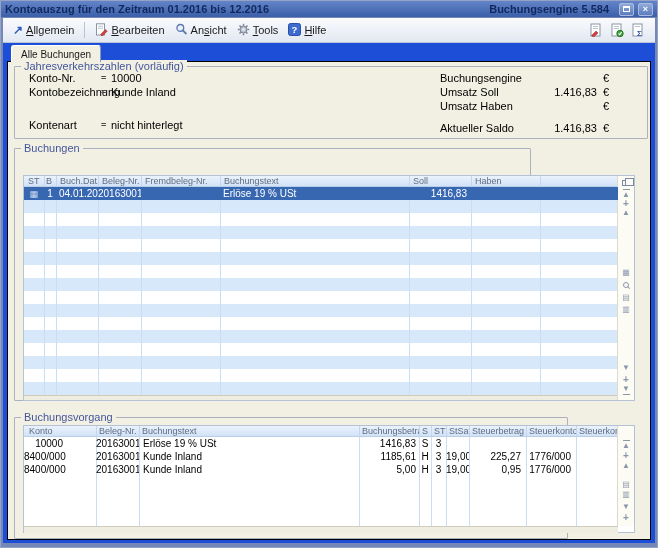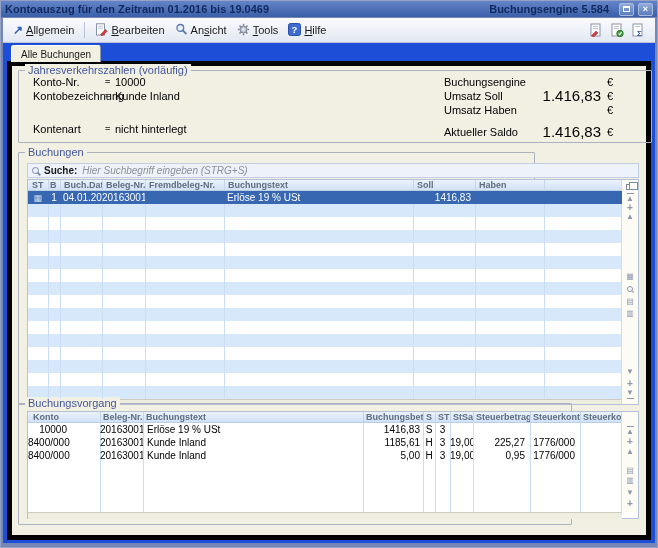--- a/index.html
+++ b/index.html
@@ -30,42 +30,42 @@
   .tsep{width:1px;height:16px;background:#B9C3D6;margin:0 4px;}
   .arrow-ne{color:#2E5FB8;font-weight:bold;font-size:12px;line-height:1;}
   .toolbar-right{margin-left:auto;display:flex;gap:7px;align-items:center;padding-right:4px;}
   .tb-btn{background:none;border:none;padding:0;line-height:0;}
   
   .content{position:absolute;left:2px;right:2px;top:42px;bottom:4px;background:#1d4ed8;}
   .tab{position:absolute;left:8px;top:2px;height:17px;z-index:3;
     background:#F2F0E3;border:1px solid #FFFFFF;border-bottom:none;border-right-color:#8A97B5;
     border-radius:3px 3px 0 0;font-size:10px;color:#1A1A1A;padding:3px 9px 0 9px;}
   .panel{position:absolute;left:4px;right:4px;top:18px;bottom:3px;
-    background:#F2F0E3;border:5px solid #000000;z-index:2;}
+    background:#F2F0E3;border:1px solid #000000;z-index:2;}
   .group{position:absolute;border:1px solid #ABB1BF;border-radius:1px;}
   .group-title{position:absolute;top:-7px;left:6px;background:#F2F0E3;padding:0 3px;
     font-size:11px;color:#44569B;line-height:12px;}
   
   .f-label,.f-value{position:absolute;font-size:11px;color:#000;line-height:12px;white-space:nowrap;}
   .f-marker{position:absolute;font-size:9px;font-weight:bold;color:#4A4A4A;line-height:9px;}
-  .f-num{position:absolute;font-size:15px;color:#000;text-align:right;line-height:12px;}
+  .f-num{position:absolute;font-size:11px;color:#000;text-align:right;line-height:12px;}
   
   .searchbar{position:absolute;left:8px;top:10px;width:612px;height:15px;
     background:#EDF2FB;border:1px solid #C3CEE2;display:flex;align-items:center;padding:0 4px;gap:5px;}
   .mini-mag{position:relative;width:7px;height:7px;border:1.5px solid #7A8BAF;border-radius:50%;flex:0 0 auto;}
   .mini-mag::after{content:"";position:absolute;width:4px;height:1.5px;background:#7A8BAF;
     transform:rotate(45deg);right:-3px;bottom:-1px;}
   .search-label{font-size:10px;font-weight:bold;color:#1A1A1A;}
   .search-ph{font-size:10px;font-style:italic;color:#8A8F99;}
   
   .tbl{position:absolute;background:#FFFFFF;border:1px solid #B5C1D6;}
   .thead{position:absolute;left:0;top:0;height:11px;width:594px;
     background:linear-gradient(#EAF2FD,#D2E2F7);border-bottom:1px solid #B9CEE9;}
   .hc{position:absolute;top:0;height:11px;line-height:11px;font-size:9px;color:#5E6E80;
-    padding-left:4px;white-space:nowrap;overflow:hidden;font-weight:bold;}
+    padding-left:4px;white-space:nowrap;overflow:hidden;}
   .hv{position:absolute;top:0;height:11px;width:1px;background:#C3D6EE;}
   .vline{position:absolute;width:1px;background:#CBDDF3;z-index:1;}
   .row-sel{position:absolute;left:0;width:594px;height:13px;background:#3767B1;color:#FFF;z-index:2;}
   .c{position:absolute;top:0;height:13px;line-height:13px;font-size:10px;white-space:nowrap;overflow:hidden;}
   .row-sel .c{color:#FFF;}
   .stripes{position:absolute;left:0;width:594px;
     background:repeating-linear-gradient(to bottom,#D8E8FB 0 13px,#FFFFFF 13px 26px);}
   .hstrip{position:absolute;left:0;width:594px;background:#EFEDE0;border-top:1px solid #CFCCBD;}
   .bvrow{position:absolute;left:0;width:594px;height:13px;background:#FFF;z-index:2;}
   .bvrow .c{color:#000;}
@@ -101,21 +101,21 @@
   .rail-mag{position:absolute;left:5px;width:6px;height:6px;border:1.3px solid #8C96AC;border-radius:50%;}
   .rail-mag::after{content:"";position:absolute;width:3px;height:1.3px;background:#8C96AC;transform:rotate(45deg);right:-2px;bottom:-1px;}
   .st-marker{font-size:9px;color:#CDDCF2;line-height:13px;}
 </style>
 </head>
 <body>
 
 <div id="window">
 
   <div class="titlebar">
-    <span class="title">Kontoauszug für den Zeitraum 01.2016 bis 19.0469</span>
+    <span class="title">Kontoauszug für den Zeitraum 01.2016 bis 12.2016</span>
     <div class="title-right">
       <span class="engine">Buchungsengine 5.584</span>
       <span class="winbtn">
           <span class="restore-glyph"></span>
         </span>
       <span class="winbtn">
           <span>×</span>
         </span>
     </div>
   </div>
@@ -240,25 +240,20 @@
         <span class="f-label" style="left:588px;top:33px;">€</span>
 
         <span class="f-label" style="left:425px;top:55px;">Aktueller Saldo</span>
         <span class="f-num" style="left:450px;top:55px;width:132px;">1.416,83</span>
         <span class="f-label" style="left:588px;top:55px;">€</span>
       </div>
 
       <div class="group" style="left:6px;top:86px;width:517px;height:253px;">
         <span class="group-title">Buchungen</span>
 
-        <div class="searchbar">
-          <span class="mini-mag"></span>
-          <span class="search-label">Suche:</span>
-          <span class="search-ph">Hier Suchbegriff eingeben (STRG+S)</span>
-        </div>
 
         <div class="tbl" style="left:8px;top:26px;width:612px;height:226px;">
           <div class="thead">
             <span class="hc" style="left:0;width:20px;">ST</span>
             <span class="hc" style="left:20px;width:12px;padding-left:2px;">B</span>
             <span class="hc" style="left:32px;width:42px;">Buch.Dat.</span>
             <span class="hc" style="left:74px;width:43px;">Beleg-Nr.</span>
             <span class="hc" style="left:117px;width:79px;">Fremdbeleg-Nr.</span>
             <span class="hc" style="left:196px;width:189px;">Buchungstext</span>
             <span class="hc" style="left:385px;width:62px;">Soll</span>
@@ -304,21 +299,21 @@
             <span class="rail-mag" style="top:106px;"></span>
             <span class="ric" style="top:118px;">▤</span>
             <span class="ric" style="top:130px;">▥</span>
             <span class="ric" style="top:188px;">▼</span>
             <span class="ric big" style="top:199px;">+</span>
             <span class="ric bar-b" style="top:209px;">▼</span>
           </div>
         </div>
       </div>
 
-      <div class="group" style="left:6px;top:337px;width:554px;height:122px;">
+      <div class="group" style="left:6px;top:355px;width:554px;height:122px;">
         <span class="group-title">Buchungsvorgang</span>
 
         <div class="tbl" style="left:8px;top:7px;width:612px;height:108px;">
           <div class="thead">
             <span class="hc hl" style="left:0;width:72px;padding-left:5px;">Konto</span>
             <span class="hc hl" style="left:72px;width:43px;">Beleg-Nr.</span>
             <span class="hc hl" style="left:115px;width:220px;">Buchungstext</span>
             <span class="hc hl" style="left:335px;width:60px;">Buchungsbetrag</span>
             <span class="hc hl" style="left:395px;width:12px;">S</span>
             <span class="hc hl" style="left:407px;width:15px;">ST</span>

